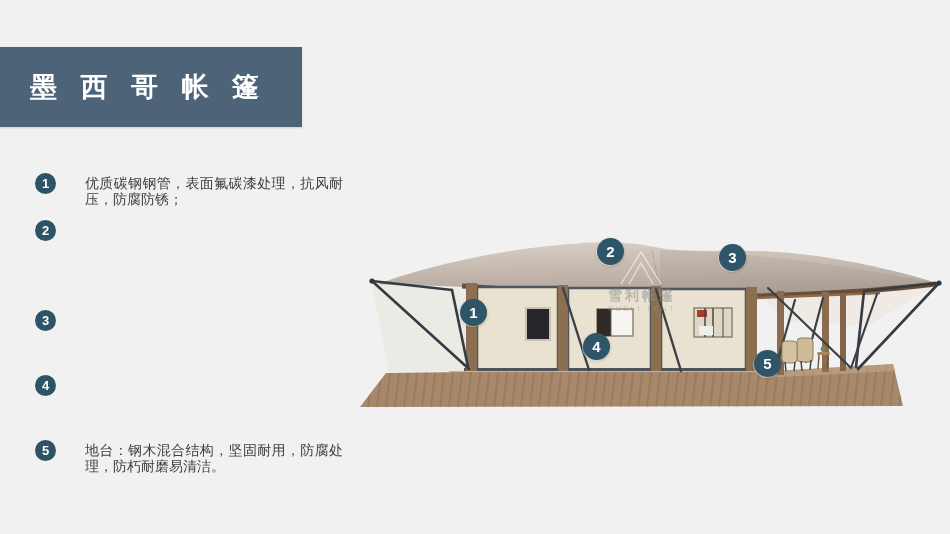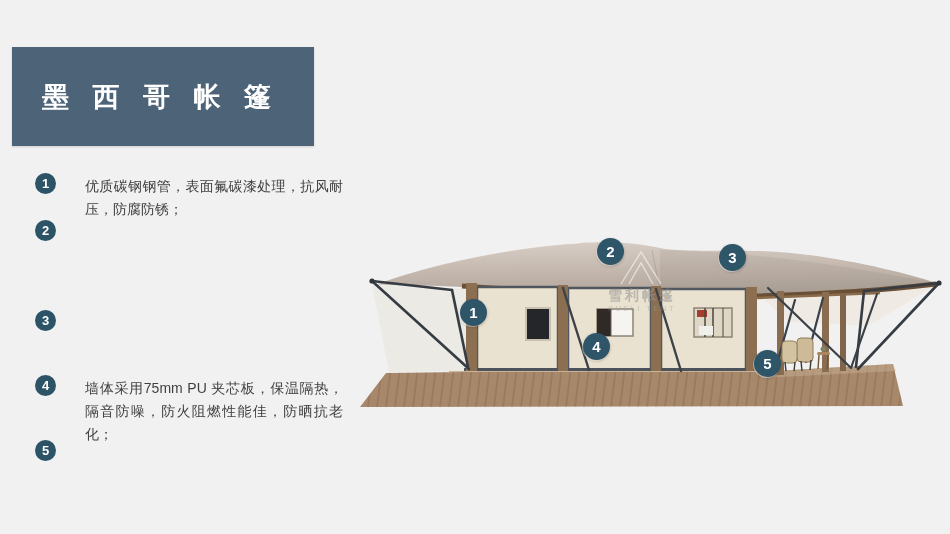--- a/index.html
+++ b/index.html
@@ -1,29 +1,29 @@
 <!DOCTYPE html>
 <html><head>
 <meta charset="utf-8">
 <style>
   html,body{margin:0;padding:0;}
   body{font-family:"Liberation Sans","DejaVu Sans",sans-serif;background:#d8d8d8;}
   .slide{position:relative;width:950px;height:534px;background:#f1f1f2;overflow:hidden;
          box-shadow:0 0 4px rgba(0,0,0,.2);}
   
-  .title-box{position:absolute;left:12px;top:47px;width:302px;height:99px;background:#4d6377;
+  .title-box{position:absolute;left:0;top:47px;width:302px;height:80px;background:#4d6377;
              display:flex;align-items:center;box-shadow:0 1px 2px rgba(0,0,0,.15);}
   .title-text{color:#ffffff;font-size:27px;font-weight:bold;letter-spacing:8px;
               padding-left:30px;white-space:nowrap;}
   
   .feature{position:absolute;left:35px;display:flex;align-items:flex-start;}
   .badge{flex:0 0 auto;width:21px;height:21px;border-radius:50%;background:#2d5366;color:#fff;
          font-size:13px;font-weight:bold;display:flex;align-items:center;justify-content:center;
          margin-top:-2px;}
-  .ftext{margin:0 0 0 29px;width:258px;font-size:14px;line-height:23px;color:#3f3f3f;
+  .ftext{margin:0 0 0 29px;width:258px;font-size:14px;line-height:16px;color:#3f3f3f;
          text-align:justify;}
   .f1{top:175px}.f2{top:222px}.f3{top:312px}.f4{top:377px}.f5{top:442px}
   
   .tent{position:absolute;left:355px;top:222px;width:590px;height:195px;}
   .tent svg{position:absolute;left:0;top:0;}
   .callout{position:absolute;width:27px;height:27px;border-radius:50%;background:#2e5568;
            color:#fff;font-size:15px;font-weight:bold;display:flex;align-items:center;
            justify-content:center;box-shadow:-1px 1px 0 rgba(255,255,255,.4),0 1px 3px rgba(0,0,0,.25);}
   .c1{left:105px;top:77px}.c2{left:242px;top:16px}.c3{left:364px;top:22px}
   .c4{left:228px;top:111px}.c5{left:399px;top:128px}
@@ -44,24 +44,24 @@
     <p class="ftext">优质碳钢钢管，表面氟碳漆处理，抗风耐压，防腐防锈；</p>
   </div>
   <div class="feature f2">
     <span class="badge">2</span>
   </div>
   <div class="feature f3">
     <span class="badge">3</span>
   </div>
   <div class="feature f4">
     <span class="badge">4</span>
-    <p class="ftext">墙体采用75mm PU 夹芯板，保温隔热，隔音防噪，防火阻燃性能佳，防晒抗老化；</p>
   </div>
   <div class="feature f5">
     <span class="badge">5</span>
+    <p class="ftext">地台：钢木混合结构，坚固耐用，防腐处理，防朽耐磨易清洁。</p>
   </div>
 
   <div class="tent">
     <svg width="590" height="195" viewBox="355 222 590 195">
       <defs>
         <linearGradient id="roofG" x1="0" y1="0" x2="0.15" y2="1">
           <stop offset="0" stop-color="#d9cfc6"></stop>
           <stop offset="0.55" stop-color="#c4b8ae"></stop>
           <stop offset="1" stop-color="#b2a69c"></stop>
         </linearGradient>

